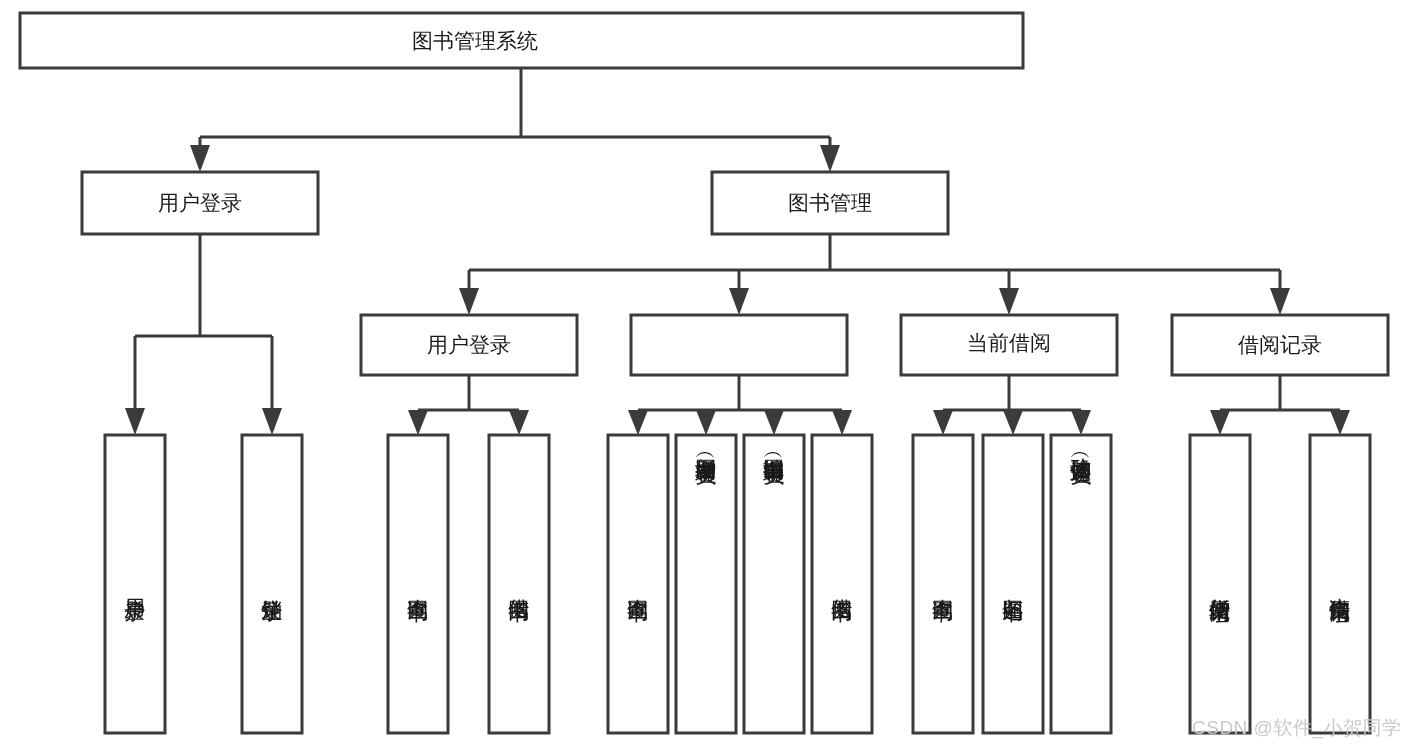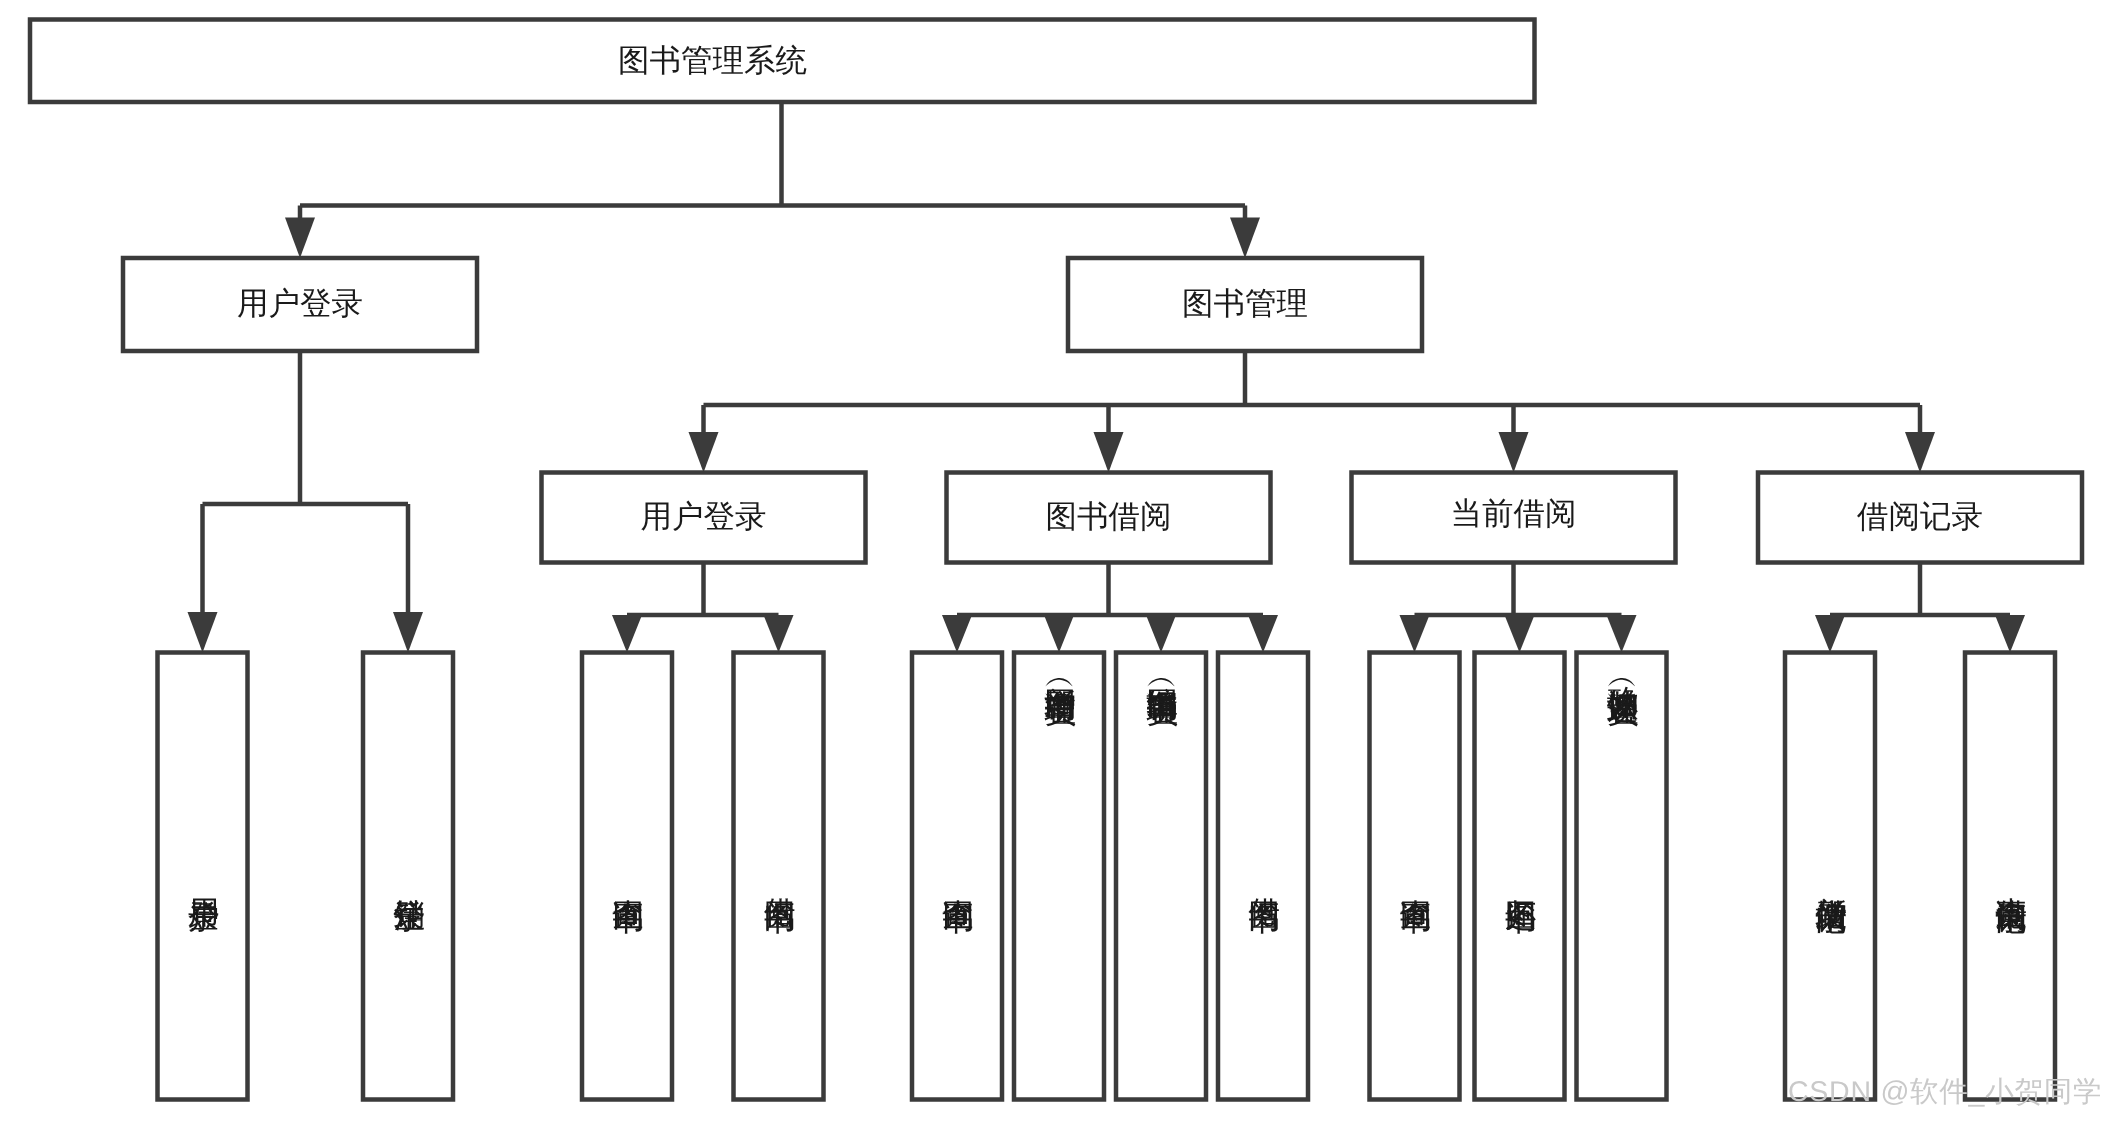--- a/index.html
+++ b/index.html
@@ -181,21 +181,20 @@
     </g>
 
   </svg>
 
   <div class="node-label label-horizontal" style="left:20px; top:13px; width:910px; height:55px;">图书管理系统</div>
 
   <div class="node-label label-horizontal" style="left:82px; top:172px; width:236px; height:62px;">用户登录</div>
   <div class="node-label label-horizontal" style="left:712px; top:172px; width:236px; height:62px;">图书管理</div>
 
   <div class="node-label label-horizontal" style="left:361px; top:315px; width:216px; height:60px;">用户登录</div>
-  <div class="node-label label-horizontal" style="left:631px; top:315px; width:216px; height:60px;">图书借阅</div>
   <div class="node-label label-horizontal" style="left:901px; top:315px; width:216px; height:60px;font-family:Liberation Mono, monospace;">当前借阅</div>
   <div class="node-label label-horizontal" style="left:1172px; top:315px; width:216px; height:60px;">借阅记录</div>
 
   <div class="node-label label-vertical v-center" style="left:105px; top:435px; width:60px; height:298px;">用户登录</div>
   <div class="node-label label-vertical v-center" style="left:242px; top:435px; width:60px; height:298px;">注销登录</div>
 
   <div class="node-label label-vertical v-center" style="left:388px; top:435px; width:60px; height:298px;">查询图书</div>
   <div class="node-label label-vertical v-center" style="left:489px; top:435px; width:60px; height:298px;">借阅图书</div>
 
   <div class="node-label label-vertical v-center" style="left:608px; top:435px; width:60px; height:298px;">查询图书</div>

